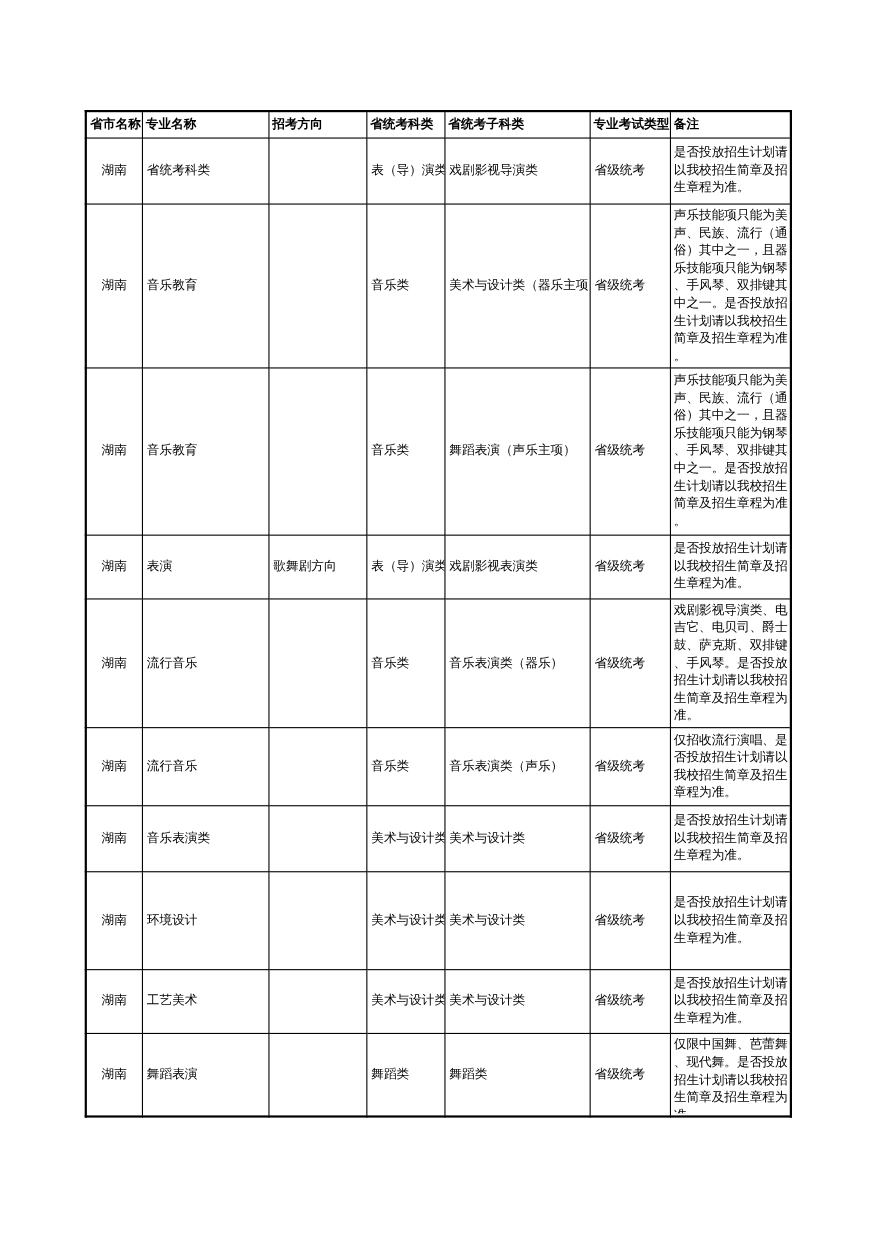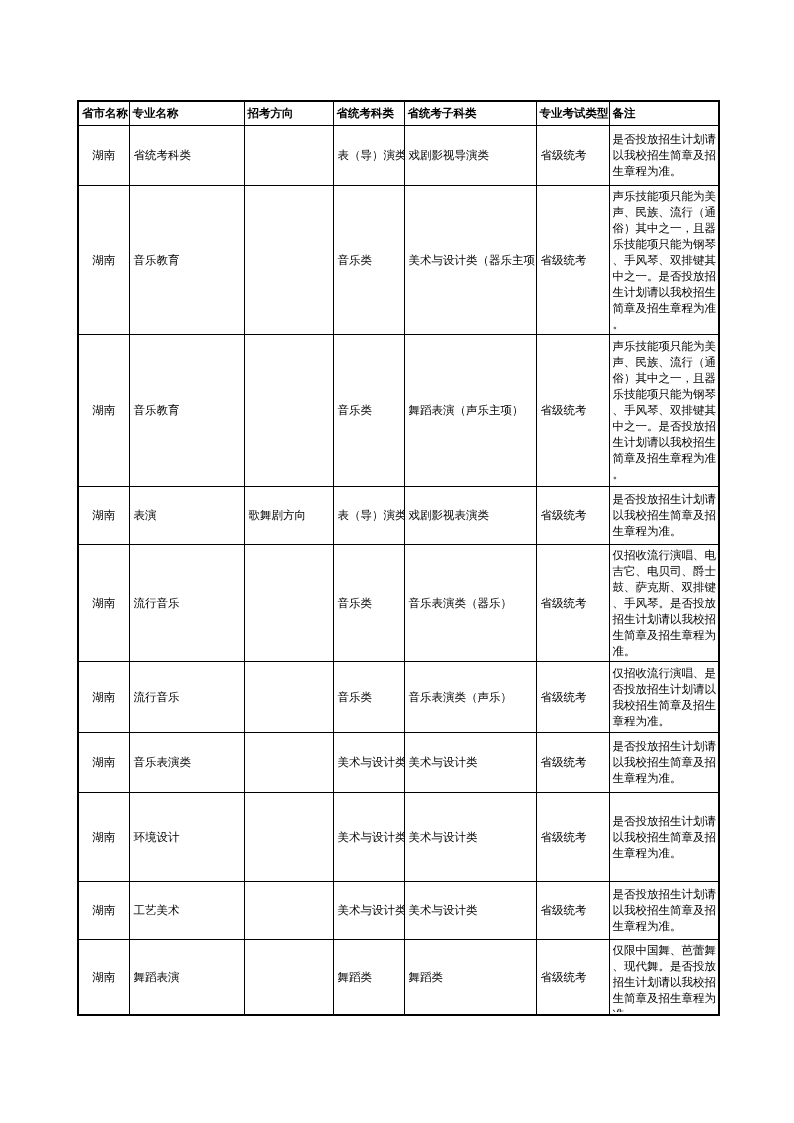--- a/index.html
+++ b/index.html
@@ -149,21 +149,21 @@
       </td>
     </tr>
         <tr>
       <td class="c-province">湖南</td>
       <td class="c-major">流行音乐</td>
       <td class="c-direction"></td>
       <td class="c-category">音乐类</td>
       <td class="c-subcategory">音乐表演类（器乐）</td>
       <td class="c-examtype">省级统考</td>
       <td class="c-remark">
-        <div class="remark-inner">仅招收流行演唱、电吉它、电贝司、爵士鼓、萨克斯、双排键、手风琴。是否投放招生计划请以我校招生简章及招生章程为准。</div>
+        <div class="remark-inner">戏剧影视导演类、电吉它、电贝司、爵士鼓、萨克斯、双排键、手风琴。是否投放招生计划请以我校招生简章及招生章程为准。</div>
       </td>
     </tr>
         <tr>
       <td class="c-province">湖南</td>
       <td class="c-major">流行音乐</td>
       <td class="c-direction"></td>
       <td class="c-category">音乐类</td>
       <td class="c-subcategory">音乐表演类（声乐）</td>
       <td class="c-examtype">省级统考</td>
       <td class="c-remark">

